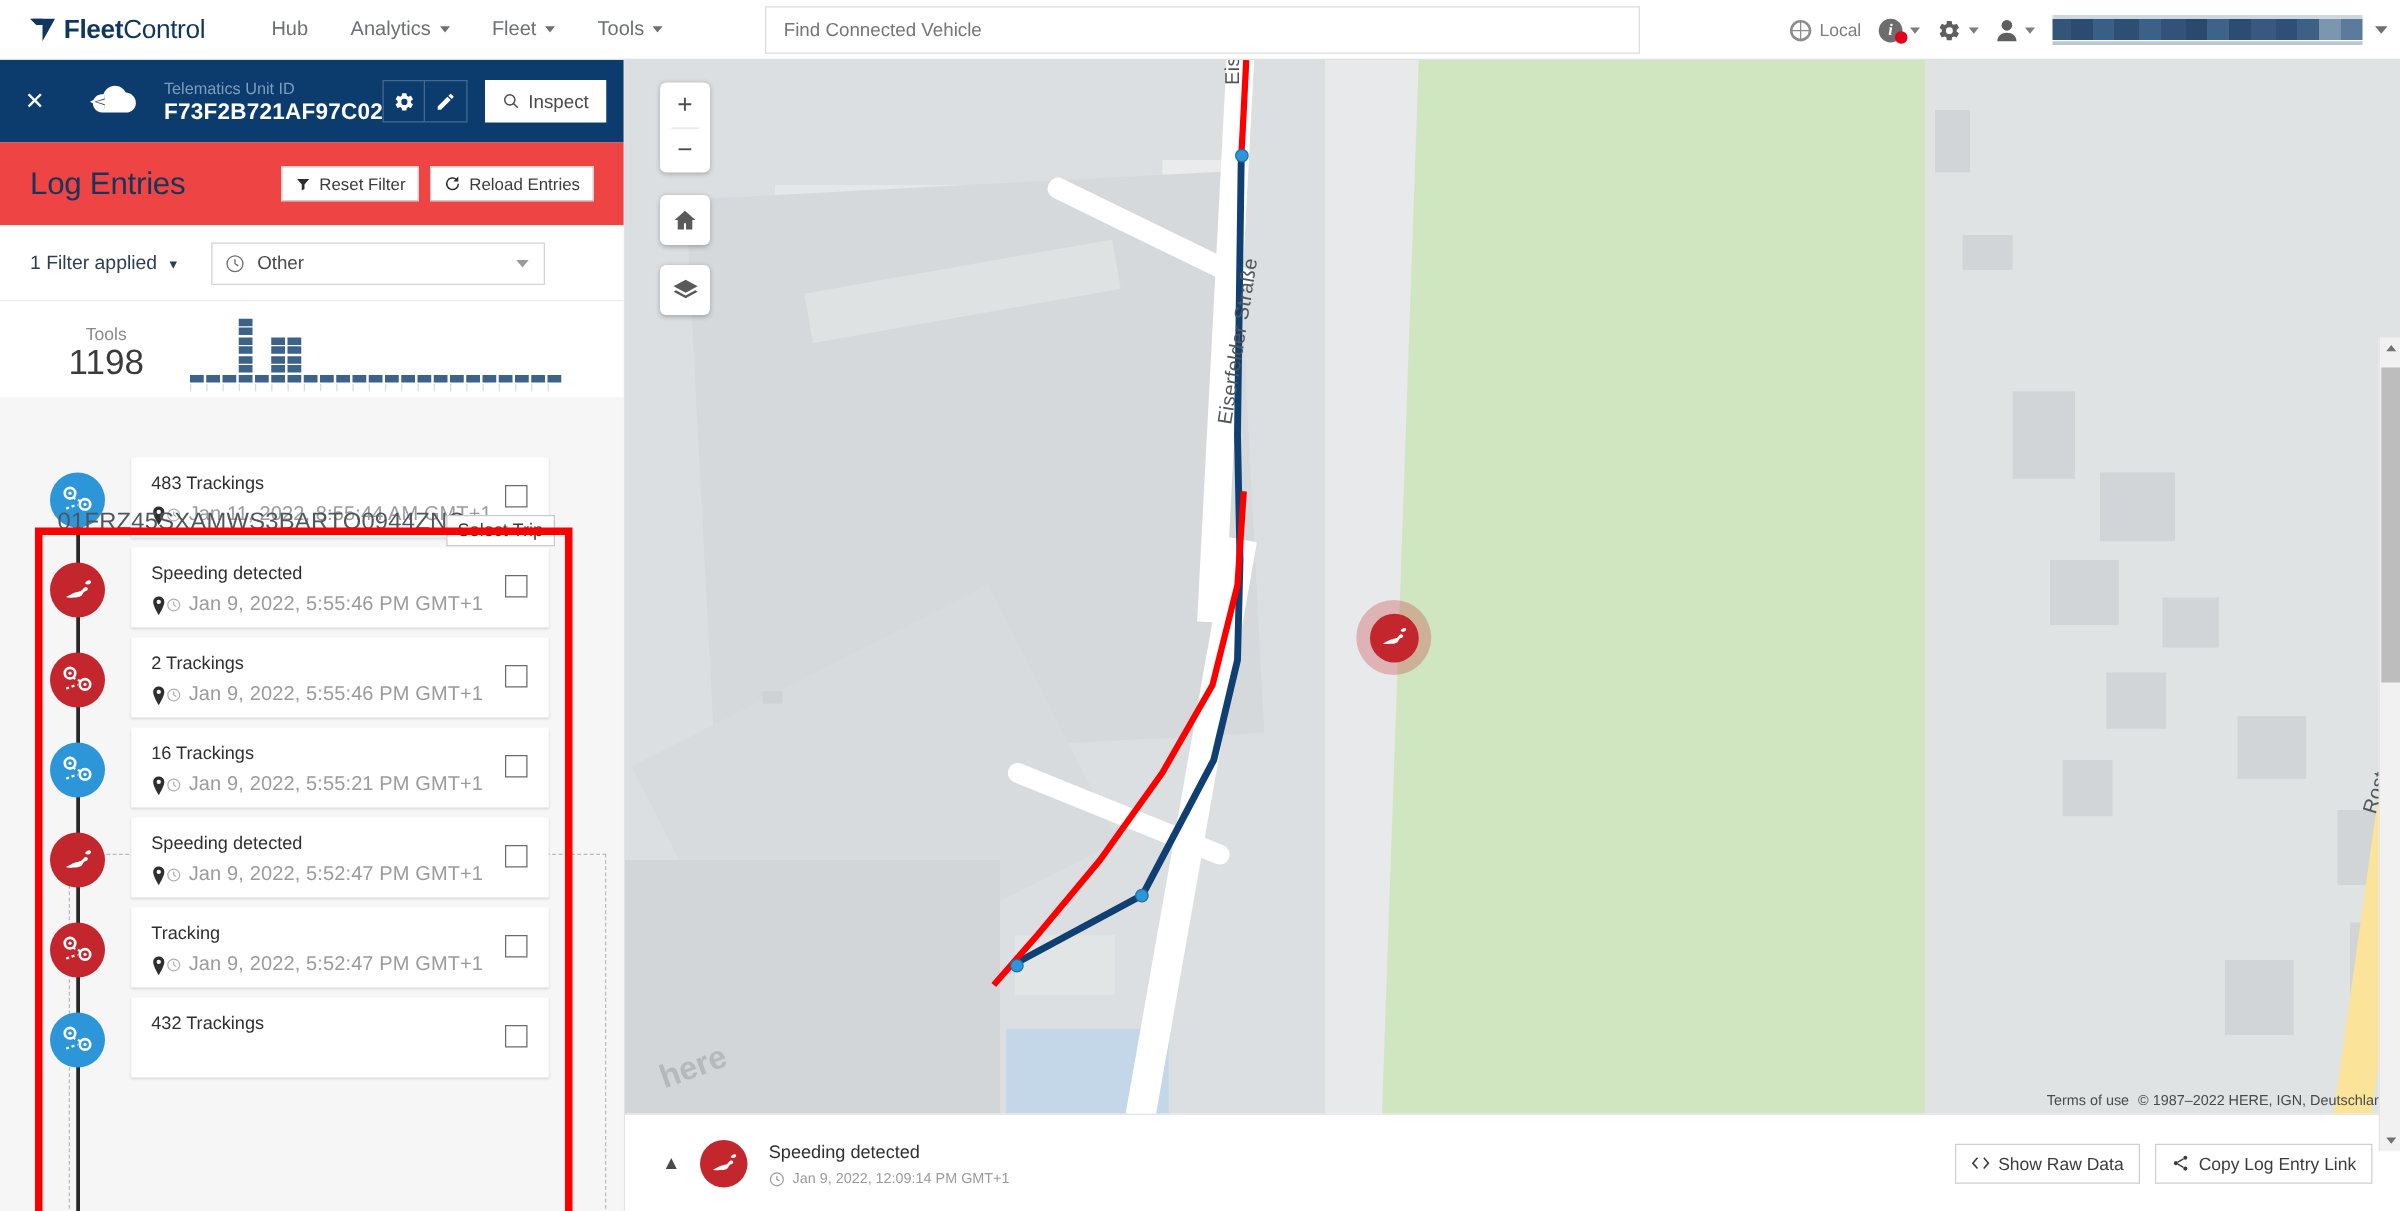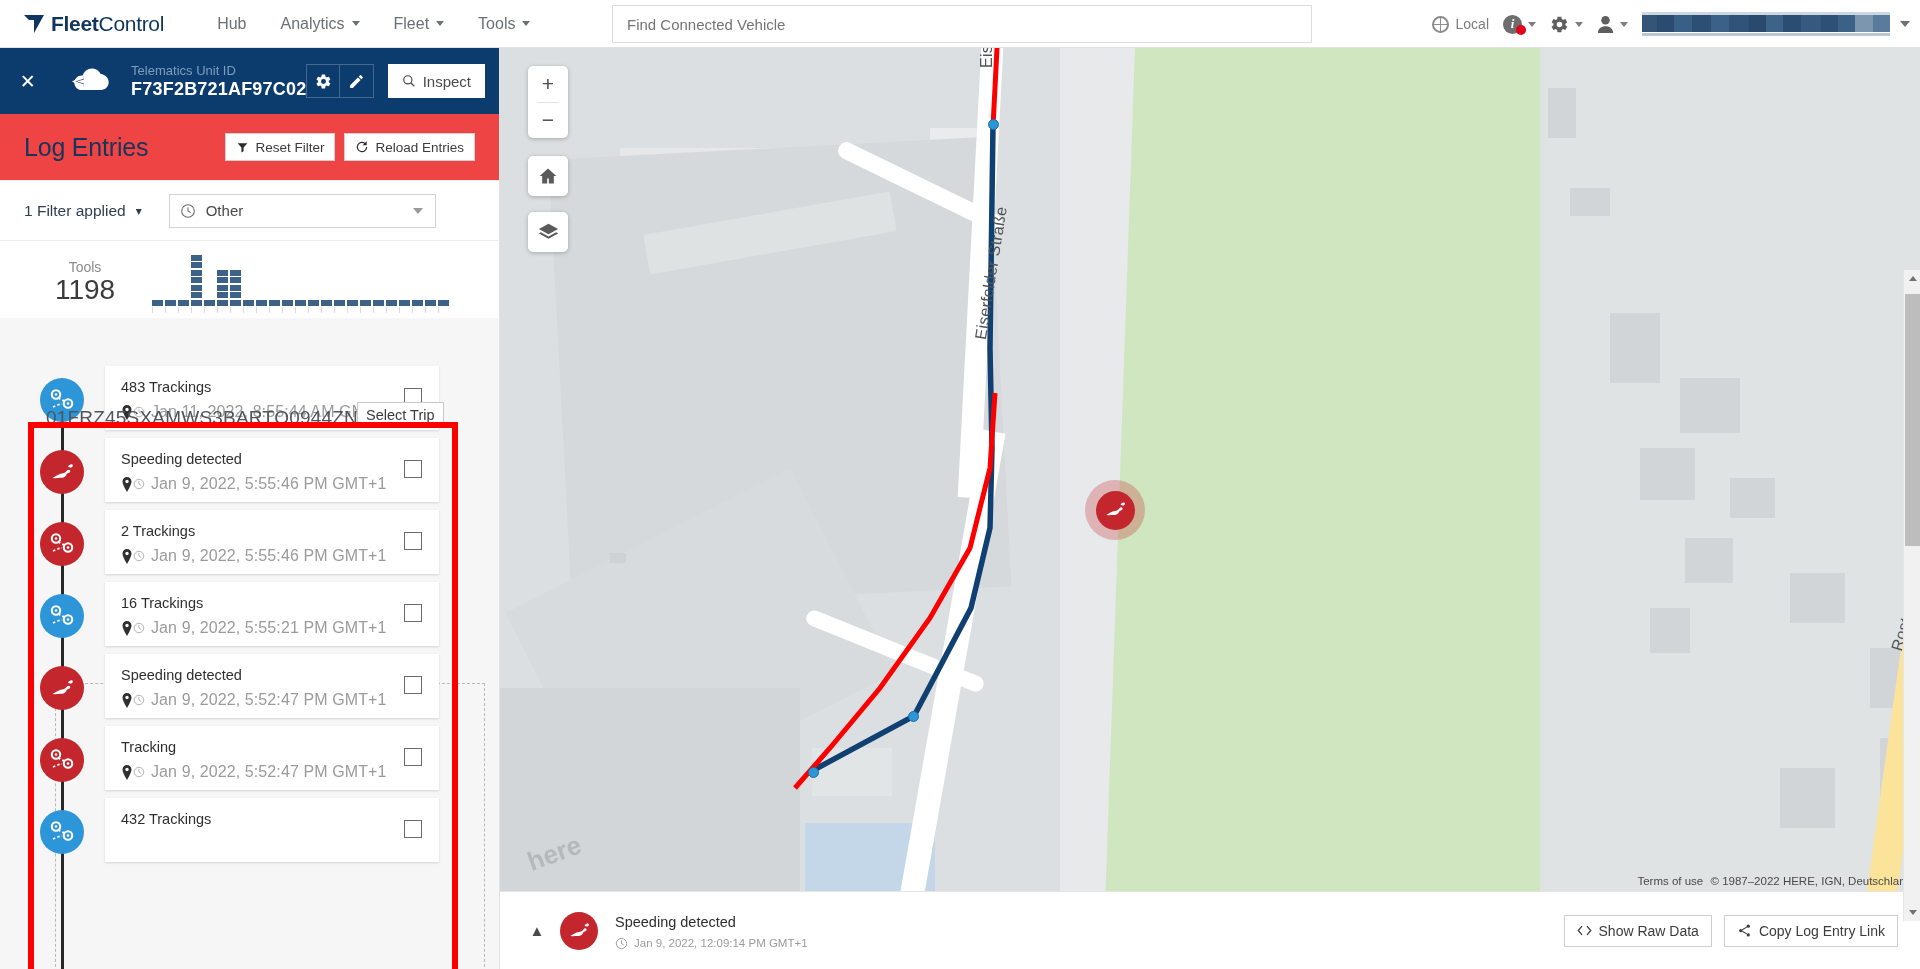--- a/index.html
+++ b/index.html
@@ -139,21 +139,21 @@
   
   #listarea{
     position:absolute; left:0; top:270px; width:500px; height:651px;
     background:#f6f6f6; overflow:hidden;
   }
   #trip-id{
     position:absolute; left:46px; top:359px; font-size:19px; color:#50555c; letter-spacing:0.2px;
     z-index:33;
   }
   #select-trip-btn{
-    position:absolute; left:357px; top:354px; z-index:34;
+    position:absolute; left:357px; top:364px; z-index:34;
     border:1px solid #c9c9c9; background:#fff; height:25px; padding:0 8px;
     display:flex; align-items:center; font-size:14.5px; color:#3b3b3b; cursor:pointer;
     font-family:"Liberation Sans",sans-serif;
   }
   #dashed-trip{
     position:absolute; left:55px; top:365px; width:430px; height:600px;
     border:1.5px dashed #b9b9b9; z-index:31;
   }
   #red-highlight{
     position:absolute; left:28px; top:374px; width:430px; height:595px;

